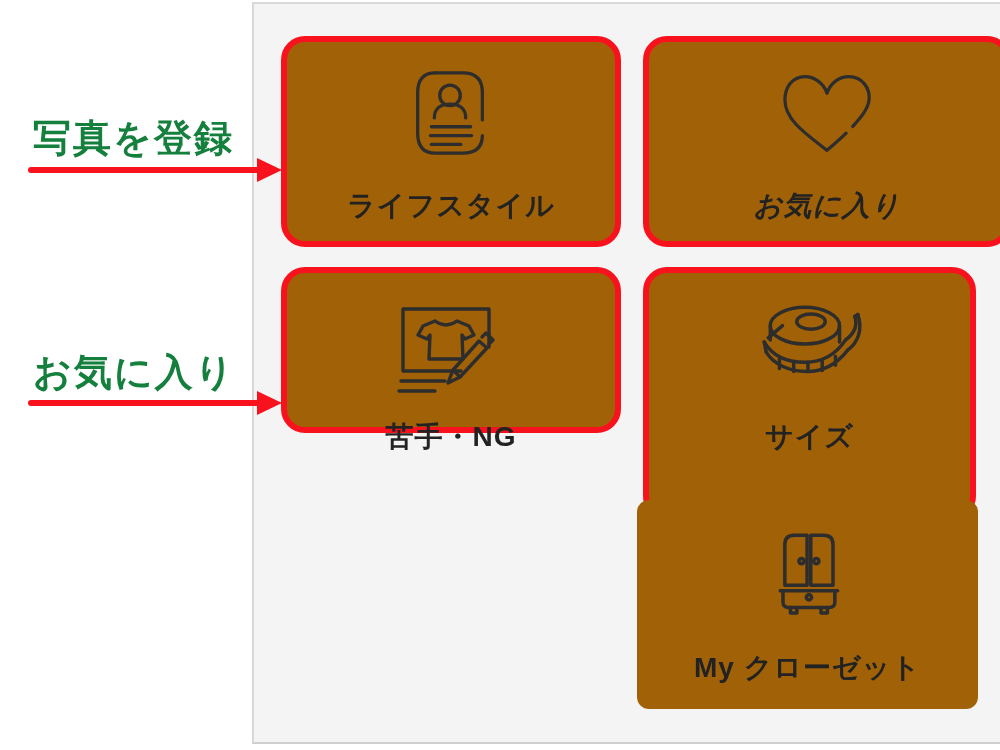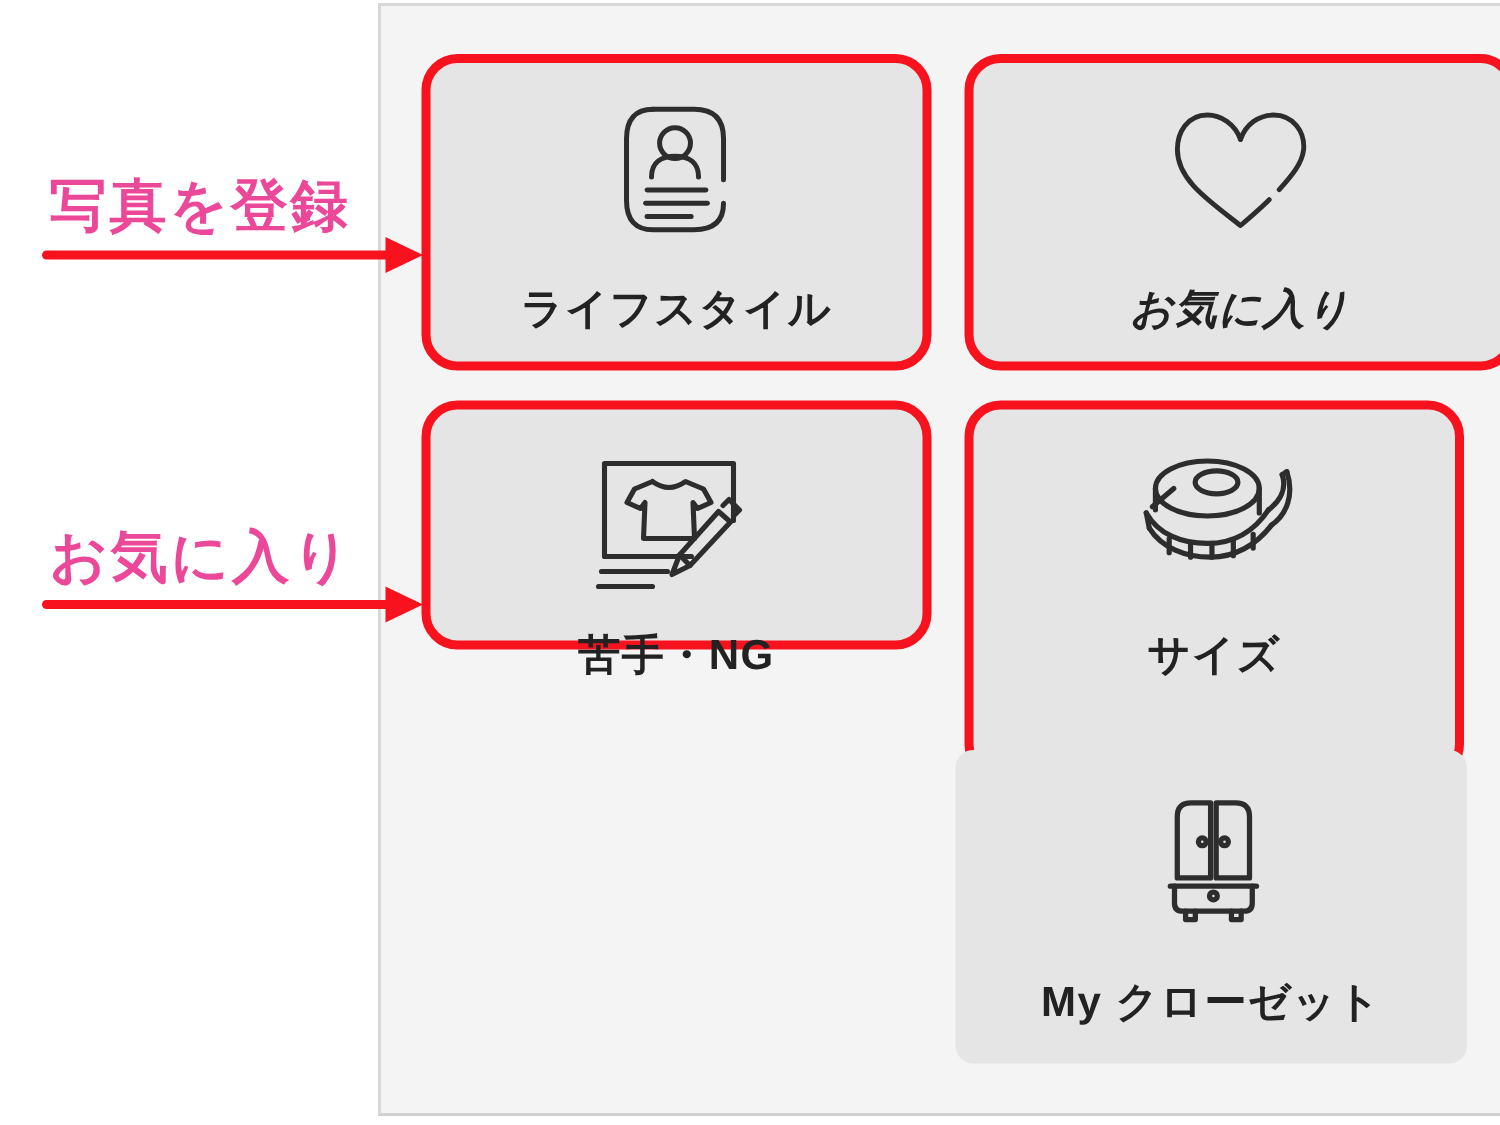--- a/index.html
+++ b/index.html
@@ -11,41 +11,41 @@
   
   .panel{
     position:absolute;left:252px;top:2px;width:748px;height:742px;
     background:#f4f4f5;box-sizing:border-box;
     border-top:2px solid #d8d8da;
     border-left:2px solid #d8d8da;
     border-bottom:2px solid #cfcfd2;
   }
   
   .card{
-    position:absolute;background:#e5e5e5;box-sizing:border-box;
+    position:absolute;background:#a16207;box-sizing:border-box;
     display:flex;flex-direction:column;align-items:center;
     border-radius:12px;cursor:pointer;
   }
   .card.highlight{
     border:6px solid #f8121e;border-radius:24px;
   }
   .icon-box{
     height:100px;margin-top:26px;
     display:flex;align-items:center;justify-content:center;
   }
   .card.highlight .icon-box{margin-top:22px;}
   .card-label{
     margin-top:26px;
     font-size:28px;font-weight:700;color:#222222;letter-spacing:1px;
     line-height:32px;white-space:nowrap;
   }
   svg.glyph{stroke:#2d2d2d;fill:none;stroke-width:3.4;stroke-linecap:round;stroke-linejoin:round;}
   
   .ann-label{
-    position:absolute;color:#ec4899;font-size:38px;font-weight:600;
+    position:absolute;color:#15803d;font-size:38px;font-weight:600;
     letter-spacing:2px;white-space:nowrap;line-height:40px;
   }
   .ann-line{position:absolute;height:6px;background:#f8121e;border-radius:3px;}
   .ann-head{
     position:absolute;width:0;height:0;
     border-top:12px solid transparent;border-bottom:12px solid transparent;
     border-left:25px solid #f8121e;
   }
 </style>
 </head>

